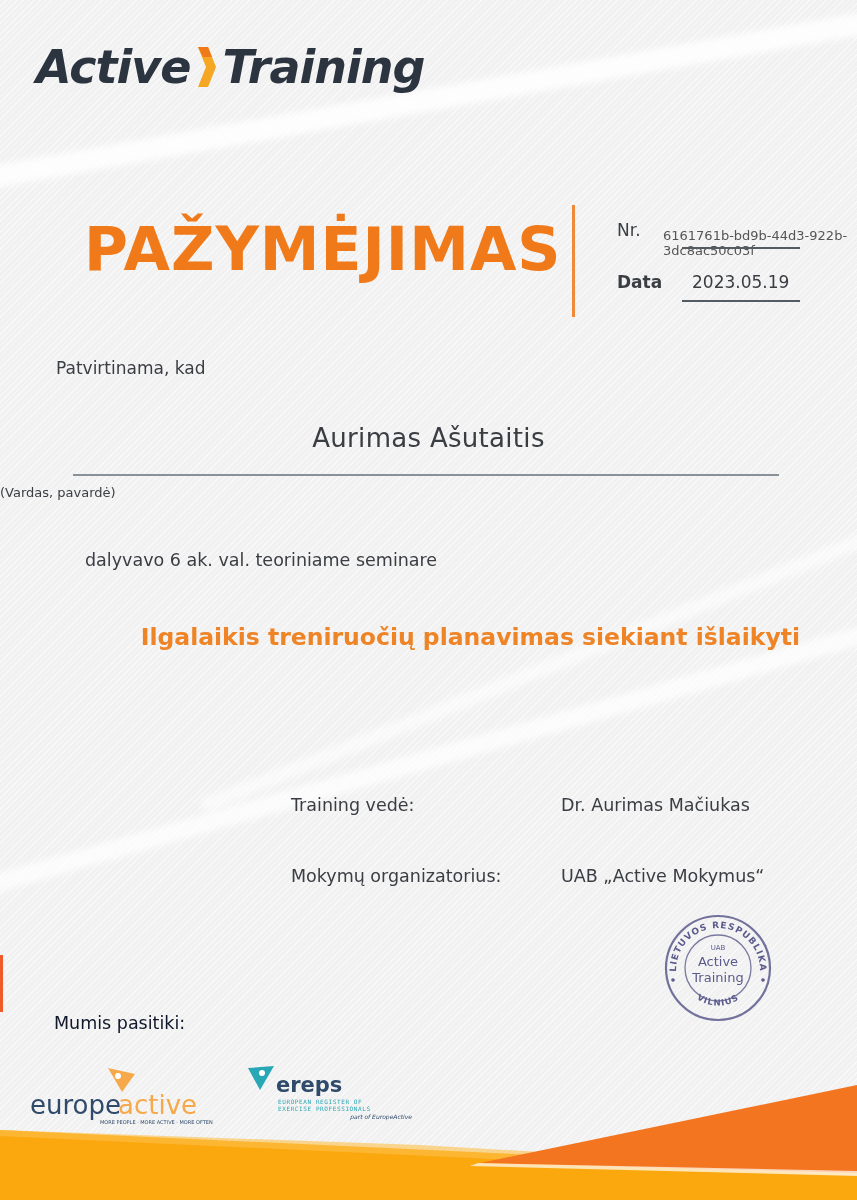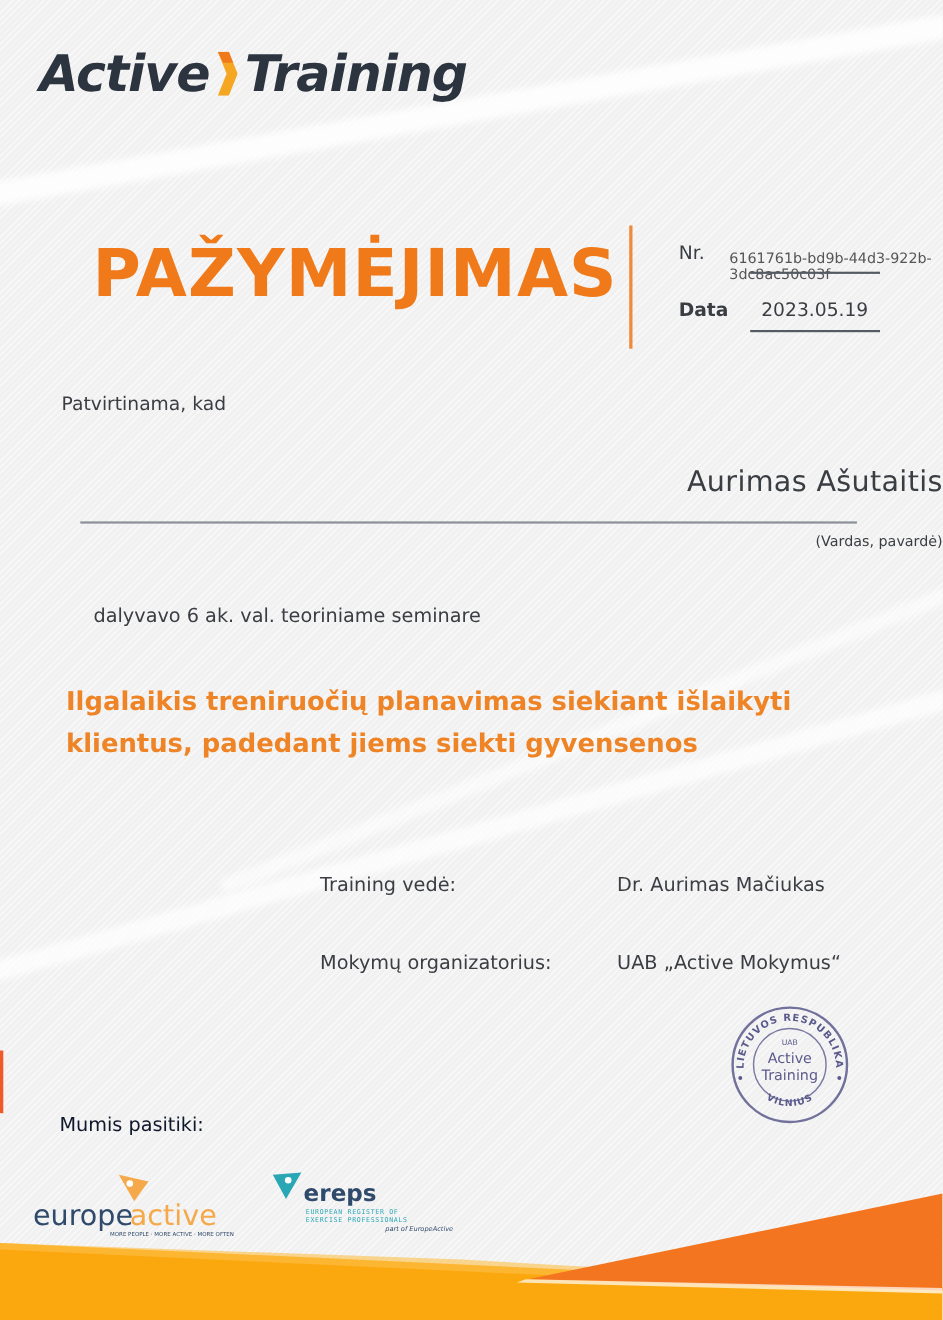--- a/index.html
+++ b/index.html
@@ -24,27 +24,27 @@
     .meta-label { position: absolute; font-size: 17px; color: #3a3d42; }
     .meta-nr-label { left: 617px; top: 220px; }
     .meta-date-label { left: 617px; top: 272px; font-weight: bold; }
     .meta-nr-value { position: absolute; left: 663px; top: 228px; font-size: 13px; color: #555; }
     .meta-date-value { position: absolute; left: 692px; top: 272px; font-size: 17px; color: #3a3d42; }
     .meta-line { position: absolute; height: 1.5px; background: #555b62; }
     .meta-nr-line { left: 682px; top: 247px; width: 118px; }
     .meta-date-line { left: 682px; top: 300px; width: 118px; }
 
     .confirm { position: absolute; left: 56px; top: 358px; font-size: 17px; }
-    .name { position: absolute; left: 0; width: 857px; top: 423px; text-align: right; font-size: 26px; color: #3a3d42; letter-spacing: 0.3px; }
+    .name { position: absolute; left: 0; width: 857px; top: 423px; text-align: center; font-size: 26px; color: #3a3d42; letter-spacing: 0.3px; }
     .name-line { position: absolute; left: 73px; top: 474px; width: 706px; height: 2px; background: #8a9098; }
-    .name-caption { position: absolute; left: 0; width: 857px; top: 485px; text-align: right; font-size: 13px; color: #3a3d42; }
+    .name-caption { position: absolute; left: 0; width: 857px; top: 485px; text-align: left; font-size: 13px; color: #3a3d42; }
 
     .attended { position: absolute; left: 56px; top: 550px; font-size: 17.5px; margin-left: 29px; }
 
-    .course { position: absolute; left: 60px; width: 740px; top: 618px; text-align: left; font-weight: bold; font-size: 23.5px; line-height: 39px; color: #ee8426; }
+    .course { position: absolute; left: 60px; width: 740px; top: 618px; text-align: right; font-weight: bold; font-size: 23.5px; line-height: 39px; color: #ee8426; }
 
     .row-label { position: absolute; left: 291px; font-size: 17.5px; color: #3a3d42; }
     .row-value { position: absolute; left: 561px; font-size: 17.5px; color: #3a3d42; }
     .r1 { top: 795px; }
     .r2 { top: 866px; }
 
     .stamp { position: absolute; left: 658px; top: 910px; width: 120px; height: 115px; }
 
     .side-mark { position: absolute; left: 0; top: 955px; width: 3px; height: 57px; background: #f05a28; }
 
@@ -85,21 +85,20 @@
 <div class="confirm">Patvirtinama, kad</div>
 
 <div class="name">Aurimas Ašutaitis</div>
 <div class="name-line"></div>
 <div class="name-caption">(Vardas, pavardė)</div>
 
 <div class="attended">dalyvavo 6 ak. val. teoriniame seminare</div>
 
 <div class="course">
   <div>Ilgalaikis treniruočių planavimas siekiant išlaikyti</div>
-  <div>klientus, padedant jiems siekti gyvensenos</div>
 </div>
 
 <div class="row-label r1">Training vedė:</div>
 <div class="row-value r1">Dr. Aurimas Mačiukas</div>
 <div class="row-label r2">Mokymų organizatorius:</div>
 <div class="row-value r2">UAB „Active Mokymus“</div>
 
 <svg class="stamp" viewBox="0 0 120 115">
   <defs>
     <path id="arcTop" d="M 18,60 A 42,42 0 0 1 102,60"></path>

